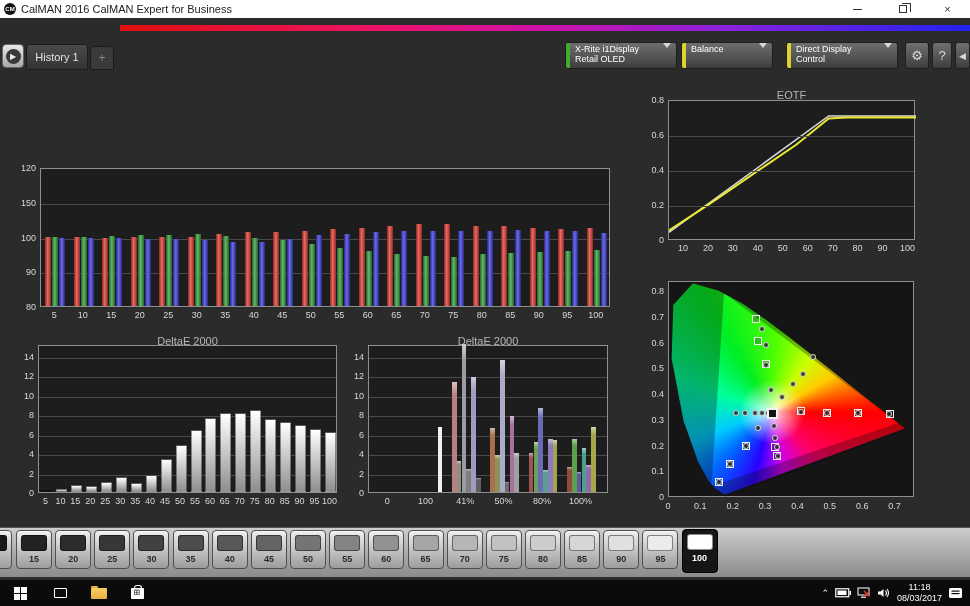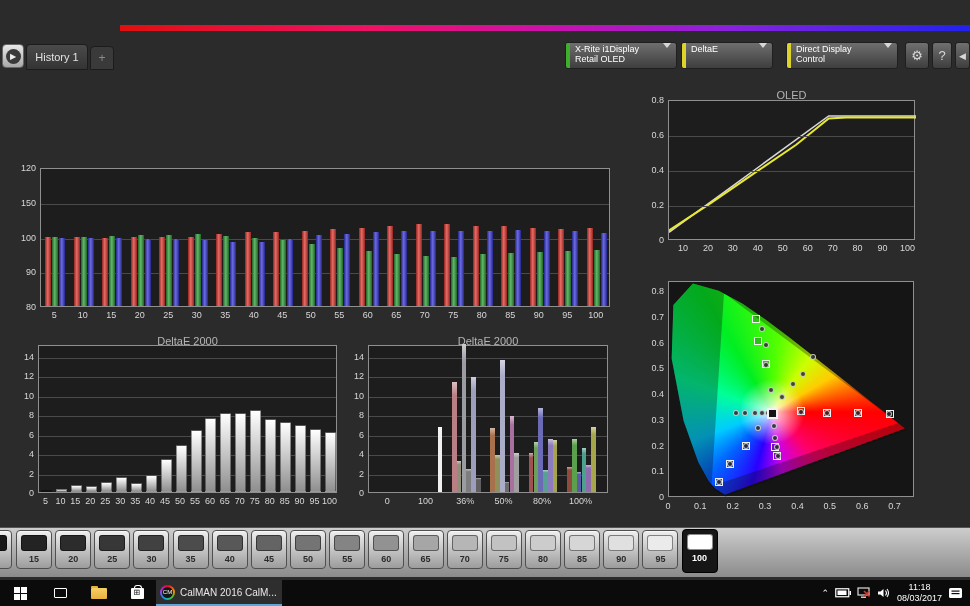--- a/index.html
+++ b/index.html
@@ -118,40 +118,55 @@
   #tb-app-label { color:#e8e8e8; font-size:10px; white-space:nowrap; overflow:hidden; }
   #tray { margin-left:auto; display:flex; align-items:center; gap:6px; padding-right:6px; }
   .tray-ico { color:#fff; display:flex; align-items:center; justify-content:center; }
   #tb-clock { color:#fff; font-size:9px; text-align:center; line-height:11px; }
 </style>
 </head>
 <body>
 
 <div id="stage">
 
+  <div id="titlebar">
+    <div id="app-ico">CM</div>
+    <div id="tb-title">CalMAN 2016 CalMAN Expert for Business</div>
+    <div id="tb-controls">
+      <div class="tb-btn">
+          <div class="glyph-min"></div>
+        </div>
+      <div class="tb-btn">
+          <div class="glyph-restore"></div>
+        </div>
+      <div class="tb-btn">
+          <span>×</span>
+        </div>
+    </div>
+  </div>
 
   <div id="rainbow"></div>
 
   <div id="tab-arrow">
     <div class="circ">▶</div>
   </div>
   <div id="tab-history">History 1</div>
   <div id="tab-add">+</div>
 
   <div id="dropdowns">
       <div class="dd" style="left: 565px; width: 112px;">
         <div class="dd-status" style="background: rgb(63, 174, 45);"></div>
         <div class="dd-label">X-Rite i1Display Retail OLED</div>
         <div class="dd-arr">
           <div class="tri-down" style="border-top-color: rgb(216, 216, 216);"></div>
         </div>
       </div>
       <div class="dd" style="left: 681px; width: 92px;">
         <div class="dd-status" style="background: rgb(221, 211, 43);"></div>
-        <div class="dd-label">DeltaE</div>
+        <div class="dd-label">Balance</div>
         <div class="dd-arr">
           <div class="tri-down" style="border-top-color: rgb(216, 216, 216);"></div>
         </div>
       </div>
       <div class="dd" style="left: 786px; width: 112px;">
         <div class="dd-status" style="background: rgb(221, 211, 43);"></div>
         <div class="dd-label">Direct Display Control</div>
         <div class="dd-arr">
           <div class="tri-down" style="border-top-color: rgb(216, 216, 216);"></div>
         </div>
@@ -296,21 +311,21 @@
       <div class="xlab" style="left: 382px; top: 310px; width: 28.5px;">65</div>
       <div class="xlab" style="left: 410.5px; top: 310px; width: 28.5px;">70</div>
       <div class="xlab" style="left: 439px; top: 310px; width: 28.5px;">75</div>
       <div class="xlab" style="left: 467.5px; top: 310px; width: 28.5px;">80</div>
       <div class="xlab" style="left: 496px; top: 310px; width: 28.5px;">85</div>
       <div class="xlab" style="left: 524.5px; top: 310px; width: 28.5px;">90</div>
       <div class="xlab" style="left: 553px; top: 310px; width: 28.5px;">95</div>
       <div class="xlab" style="left: 581.5px; top: 310px; width: 28.5px;">100</div>
     </div>
 
-  <div class="chart-title" style="left:668px;top:89px;width:247px;">OLED</div>
+  <div class="chart-title" style="left:668px;top:89px;width:247px;">EOTF</div>
   <div id="eotf-ylabels">
       <div class="ylab" style="left: 638px; top: 235px;">0</div>
       <div class="ylab" style="left: 638px; top: 200px;">0.2</div>
       <div class="ylab" style="left: 638px; top: 165px;">0.4</div>
       <div class="ylab" style="left: 638px; top: 130px;">0.6</div>
       <div class="ylab" style="left: 638px; top: 95px;">0.8</div>
     </div>
   <div class="plot" id="eotf-plot" style="left:668px;top:100px;width:247px;height:140px;"><div class="grid" style="top: 105px;"></div><div class="grid" style="top: 70px;"></div><div class="grid" style="top: 35px;"></div><svg width="247" height="140">
         <polyline points="0.0,131.3 159.7,14.9 247.0,14.9" fill="none" stroke="#d8d8d8" stroke-width="1.5"></polyline>
         <polyline points="0.0,129.5 39.9,103.3 89.8,69.1 127.2,43.8 159.7,17.5 177.1,16.6 247.0,16.6" fill="none" stroke="#e8e832" stroke-width="2"></polyline>
@@ -432,21 +447,21 @@
       <div class="bar" style="left: 198.2px; width: 4.5px; height: 25.3158px; background: linear-gradient(rgba(255, 255, 255, 0.5), rgba(255, 255, 255, 0) 12%), rgb(143, 76, 61);"></div>
       <div class="bar" style="left: 203px; width: 4.5px; height: 52.5789px; background: linear-gradient(rgba(255, 255, 255, 0.5), rgba(255, 255, 255, 0) 12%), rgb(91, 160, 76);"></div>
       <div class="bar" style="left: 207.8px; width: 4.5px; height: 20.4474px; background: linear-gradient(rgba(255, 255, 255, 0.5), rgba(255, 255, 255, 0) 12%), rgb(90, 90, 165);"></div>
       <div class="bar" style="left: 212.6px; width: 4.5px; height: 43.8158px; background: linear-gradient(rgba(255, 255, 255, 0.5), rgba(255, 255, 255, 0) 12%), rgb(77, 160, 141);"></div>
       <div class="bar" style="left: 217.4px; width: 4.5px; height: 27.2632px; background: linear-gradient(rgba(255, 255, 255, 0.5), rgba(255, 255, 255, 0) 12%), rgb(141, 108, 171);"></div>
       <div class="bar" style="left: 222.2px; width: 4.5px; height: 65.2368px; background: linear-gradient(rgba(255, 255, 255, 0.5), rgba(255, 255, 255, 0) 12%), rgb(166, 166, 74);"></div>
     </div>
   <div id="de2-xlabels">
       <div class="xlab" style="left: 372.2px; top: 496px; width: 30px;">0</div>
       <div class="xlab" style="left: 410.6px; top: 496px; width: 30px;">100</div>
-      <div class="xlab" style="left: 450.2px; top: 496px; width: 30px;">36%</div>
+      <div class="xlab" style="left: 450.2px; top: 496px; width: 30px;">41%</div>
       <div class="xlab" style="left: 488.6px; top: 496px; width: 30px;">50%</div>
       <div class="xlab" style="left: 527px; top: 496px; width: 30px;">80%</div>
       <div class="xlab" style="left: 565.4px; top: 496px; width: 30px;">100%</div>
     </div>
 
   <div id="cie-ylabels">
       <div class="ylab" style="left: 638px; top: 492px;">0</div>
       <div class="ylab" style="left: 638px; top: 466.286px;">0.1</div>
       <div class="ylab" style="left: 638px; top: 440.571px;">0.2</div>
       <div class="ylab" style="left: 638px; top: 414.857px;">0.3</div>
@@ -606,26 +621,20 @@
     </div>
     <div class="tb-item" id="tb-taskview">
       <div class="tv-rect"></div>
     </div>
     <div class="tb-item" id="tb-explorer">
       <div class="folder"></div>
     </div>
     <div class="tb-item" id="tb-store">
       <div class="bag"></div>
     </div>
-    <div class="tb-item" id="tb-app">
-      <div id="cm-logo">
-          <span>CM</span>
-        </div>
-      <div id="tb-app-label">CalMAN 2016 CalM...</div>
-    </div>
     <div id="tray">
       <div class="tray-ico" style="font-size:9px;">⌃</div>
       <svg class="tray-ico" width="16" height="10">
         <rect x="0.75" y="0.75" width="13" height="8" fill="none" stroke="#fff" stroke-width="1.2"></rect>
         <rect x="14.5" y="3" width="1.5" height="4" fill="#fff"></rect>
         <rect x="2.5" y="2.5" width="9" height="4.5" fill="#fff"></rect>
       </svg>
       <svg class="tray-ico" width="14" height="12">
         <rect x="1" y="1" width="11" height="7" fill="none" stroke="#ddd" stroke-width="1.2"></rect>
         <rect x="4" y="9.5" width="5" height="1.4" fill="#ddd"></rect>

